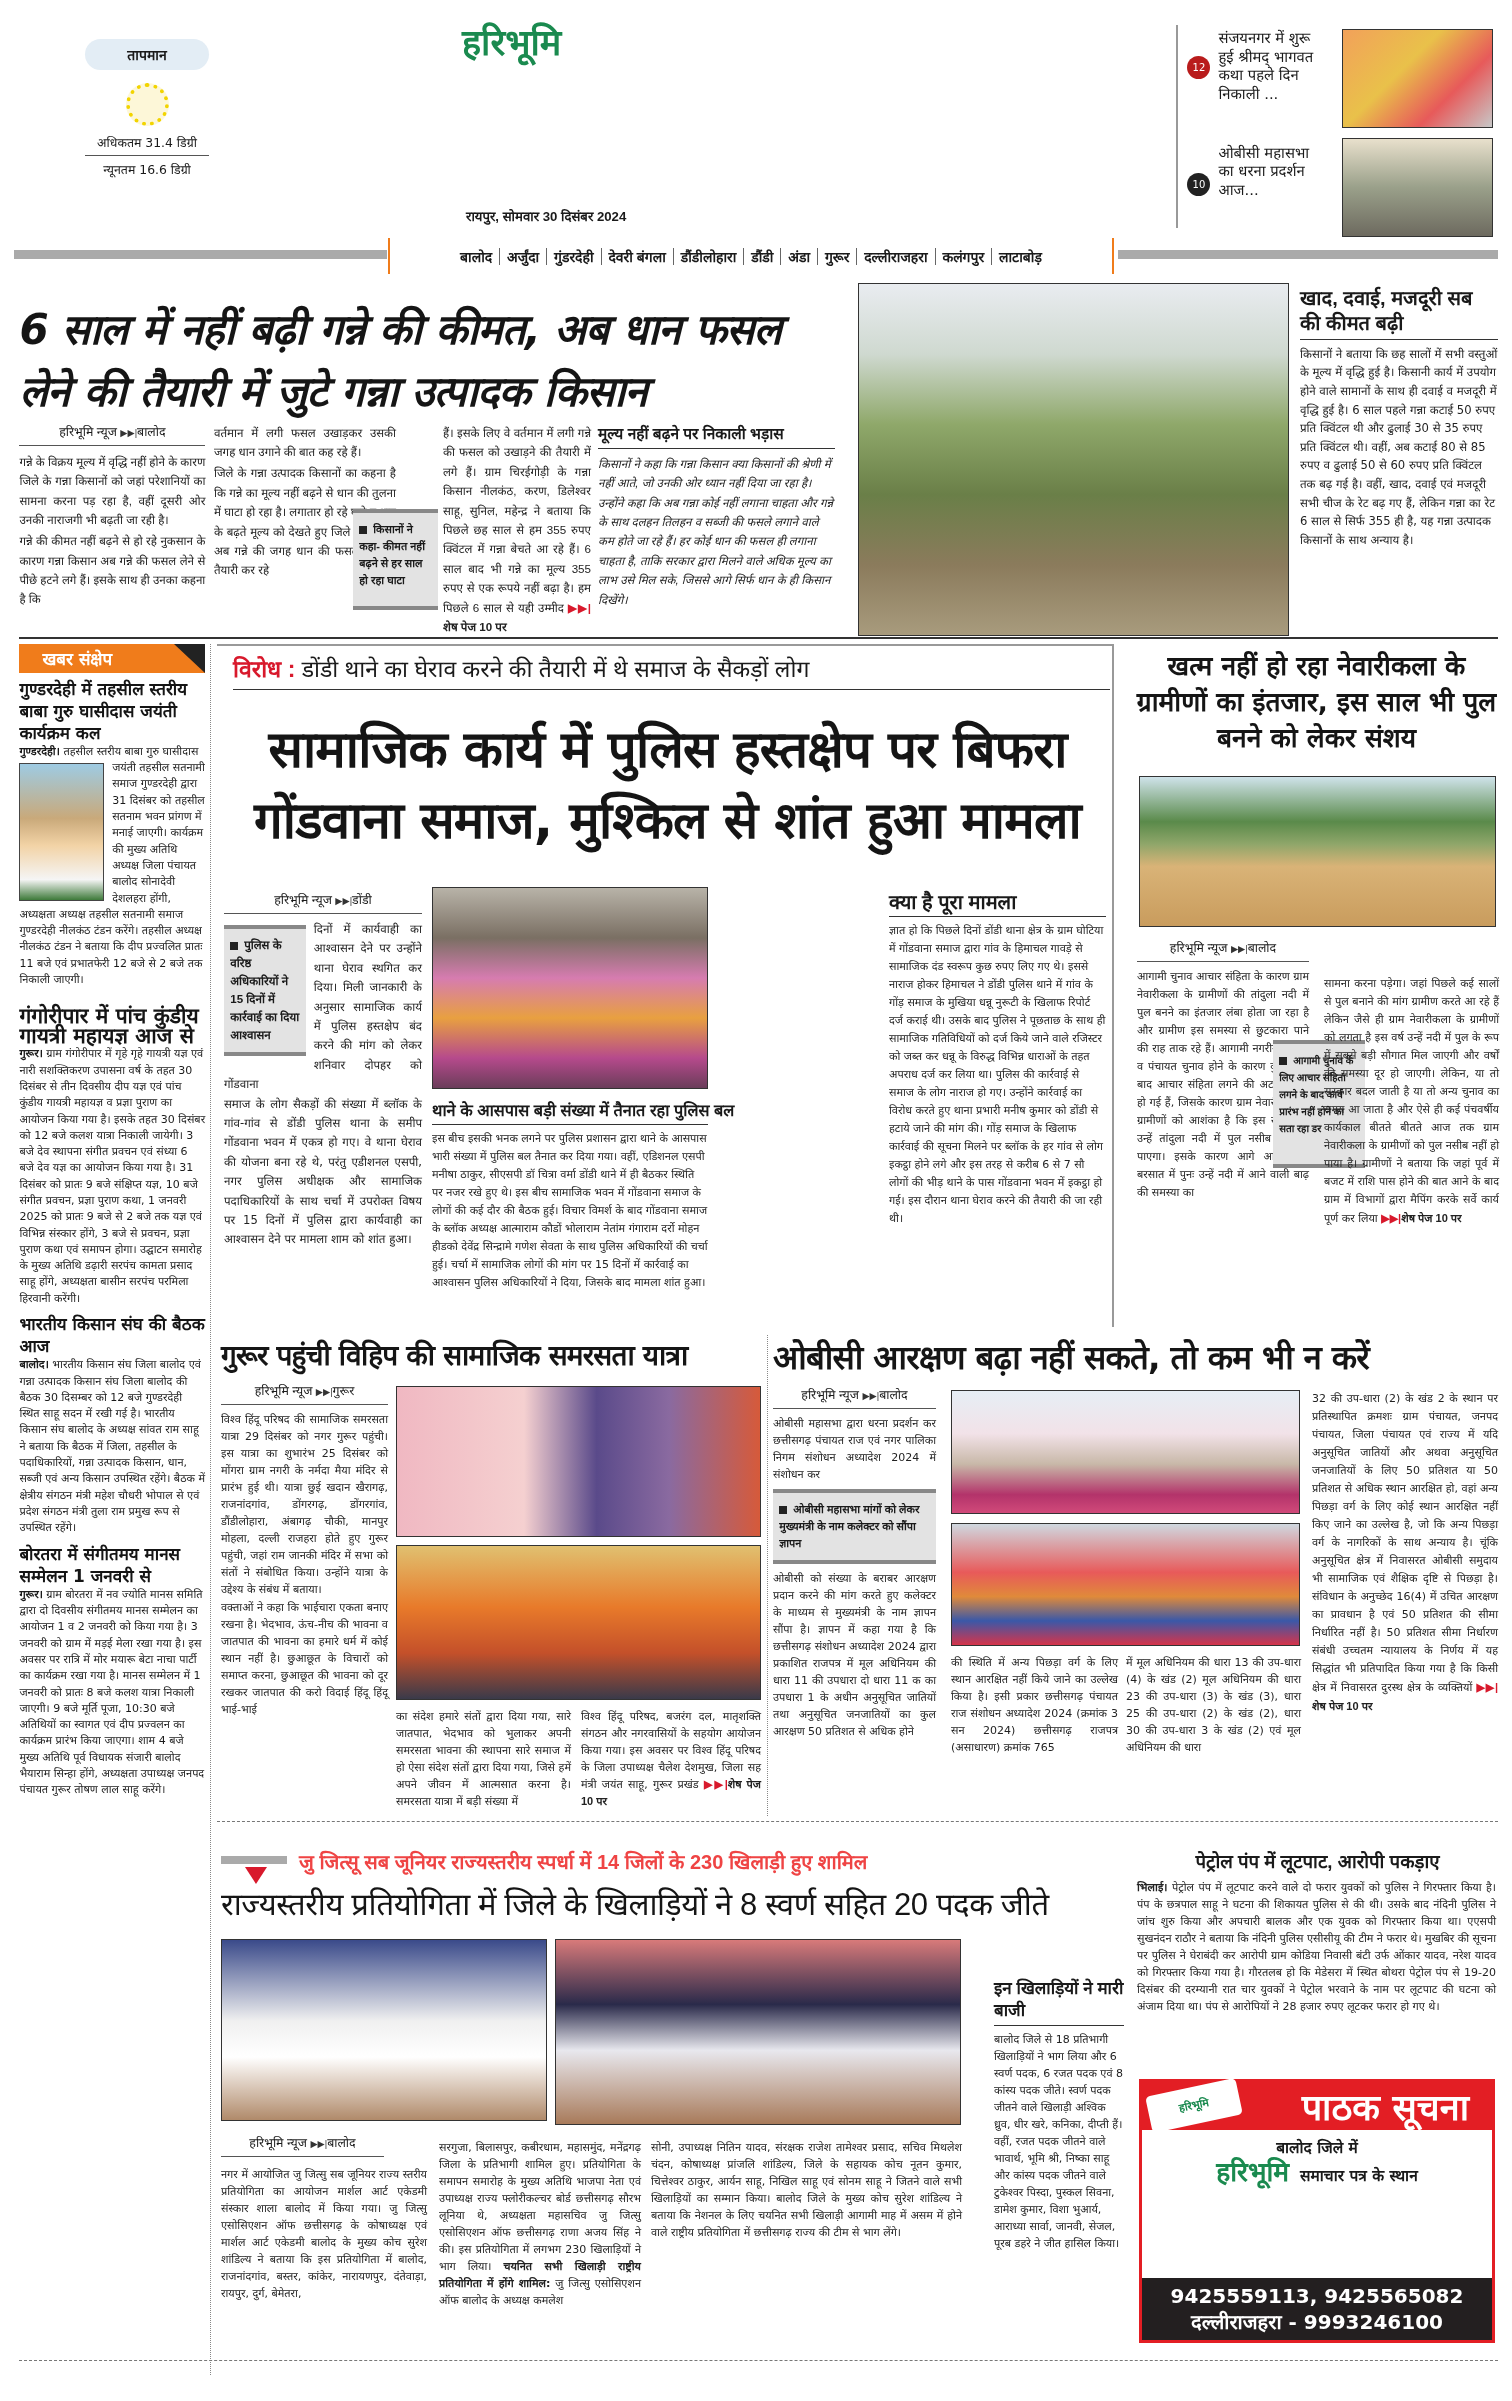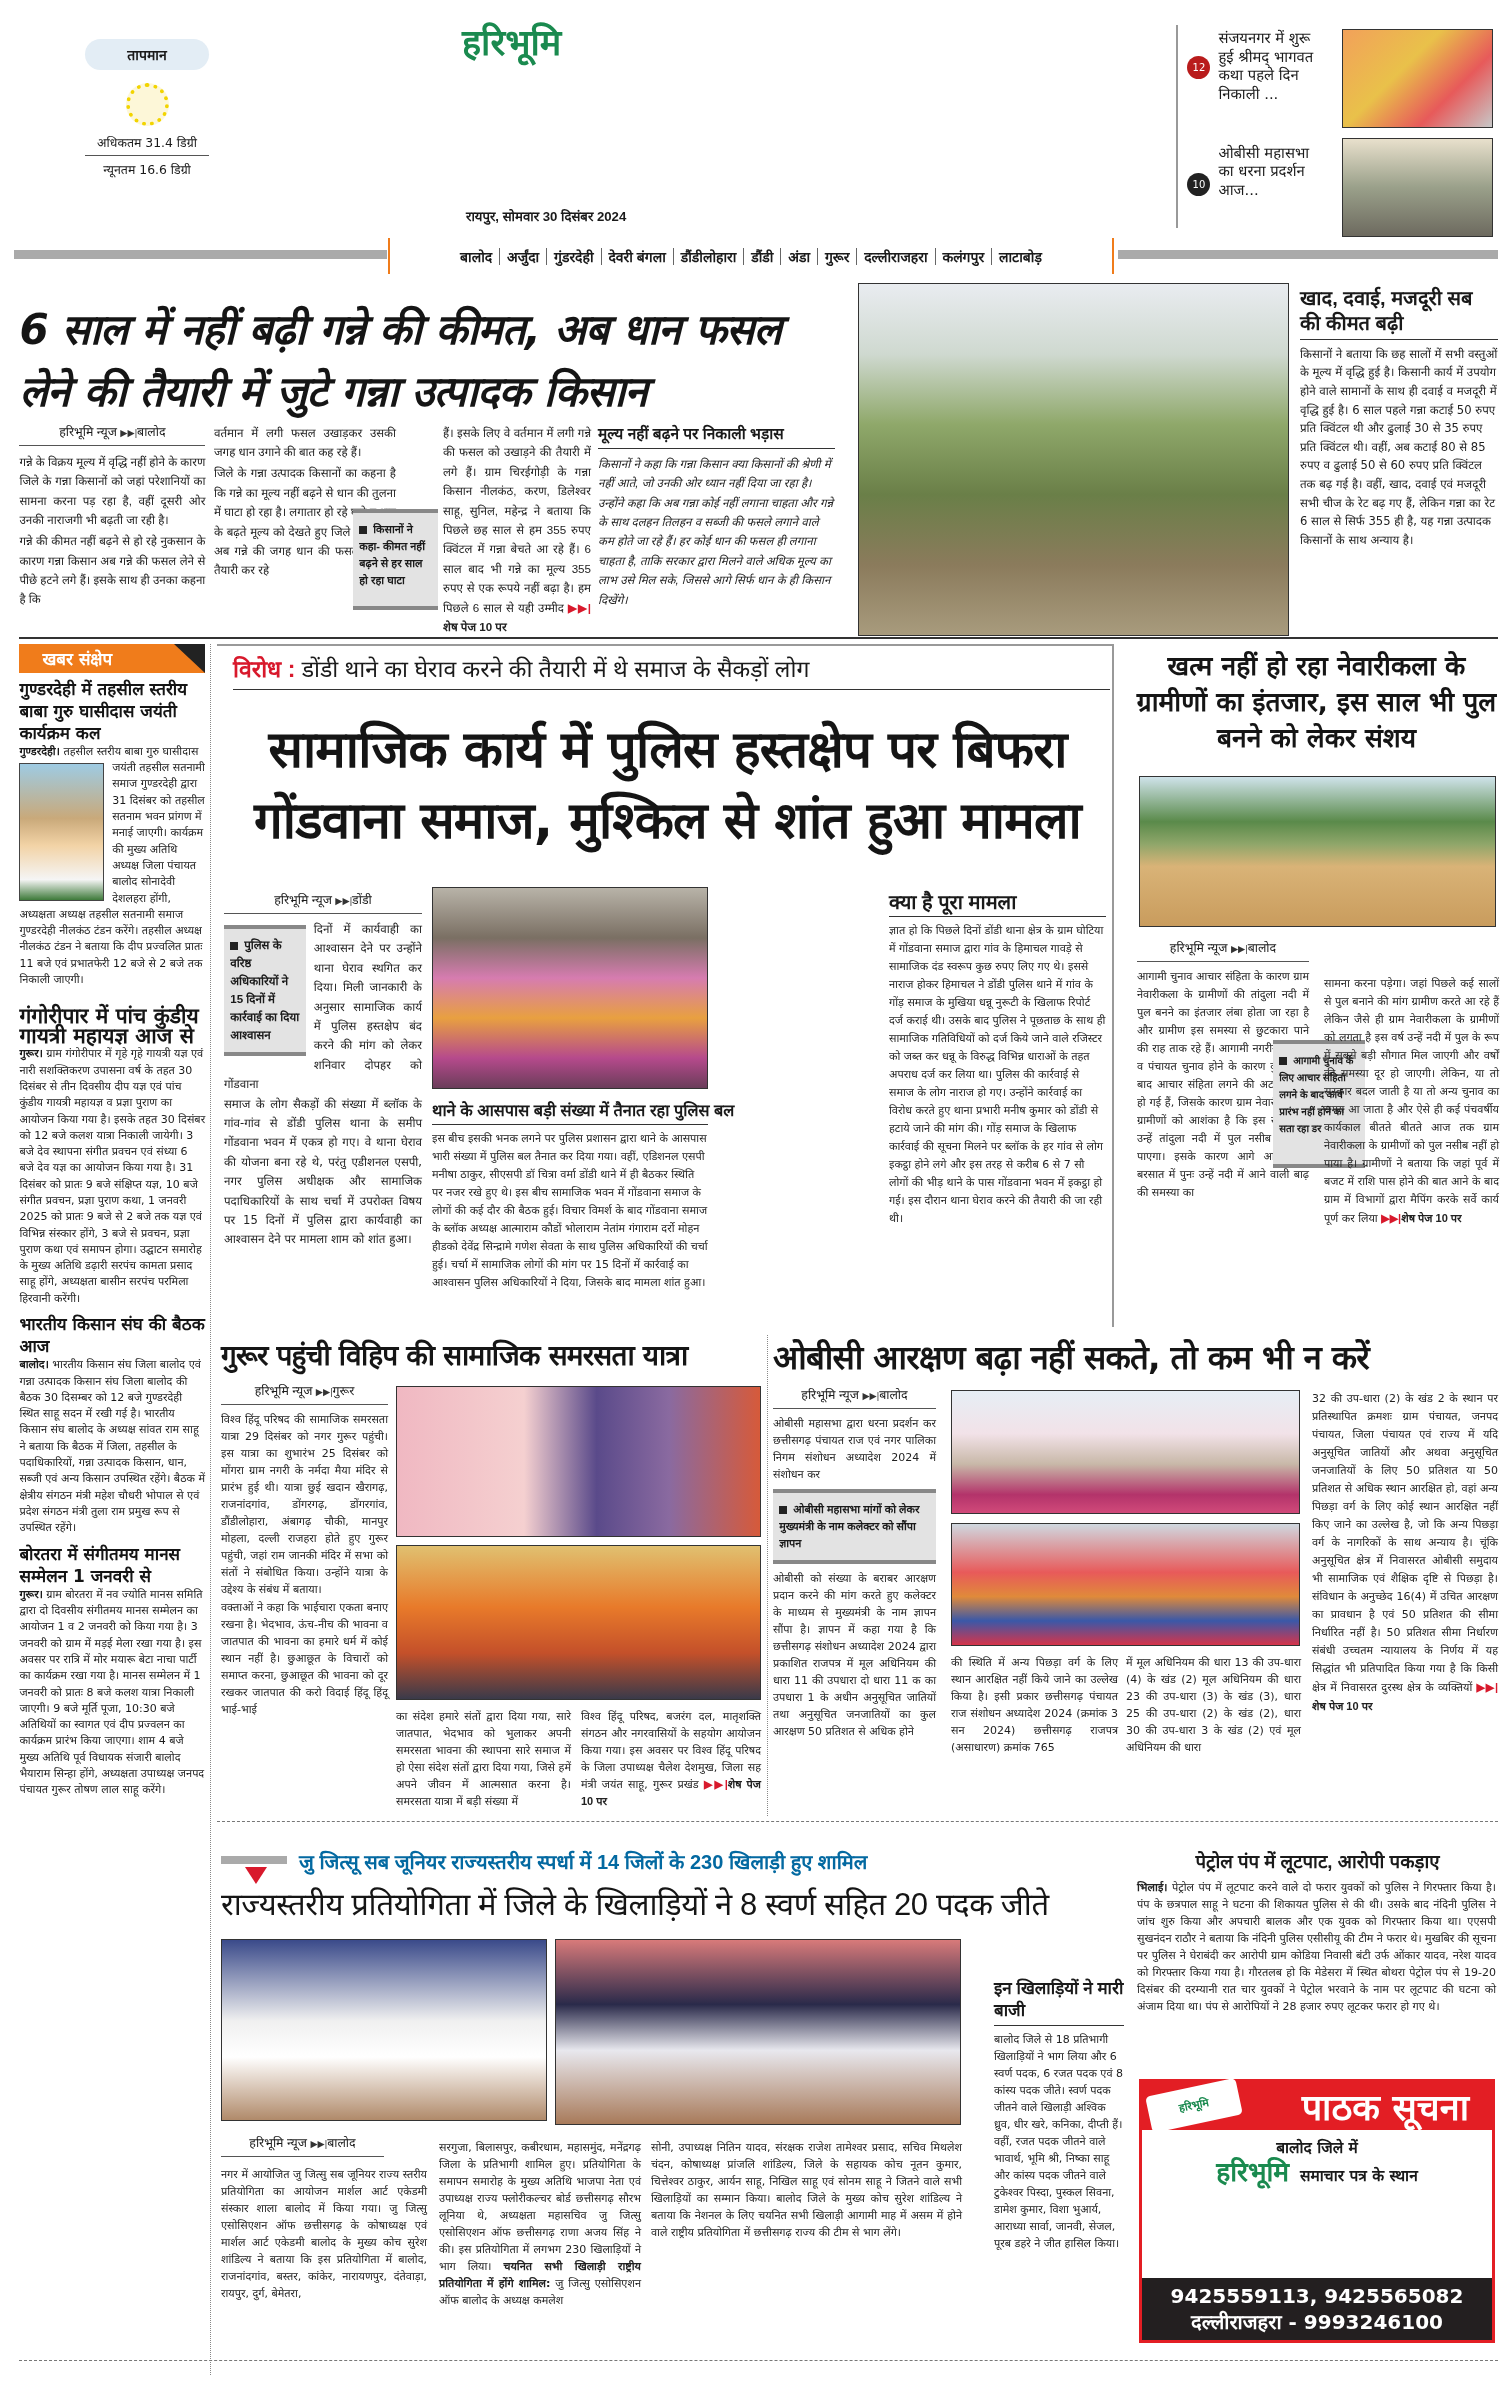--- a/index.html
+++ b/index.html
@@ -202,21 +202,21 @@
 <div class="abs txt" style="left:951px;top:1654px;width:167px;font-size:11px;line-height:17px;"><span>की स्थिति में अन्य पिछड़ा वर्ग के लिए स्थान आरक्षित नहीं किये जाने का उल्लेख किया है। इसी प्रकार छत्तीसगढ़ पंचायत राज संशोधन अध्यादेश 2024 (क्रमांक 3 सन 2024) छत्तीसगढ़ राजपत्र (असाधारण) क्रमांक 765</span></div>
 <div class="abs txt" style="left:1126px;top:1654px;width:175px;font-size:11px;line-height:17px;"><span>में मूल अधिनियम की धारा 13 की उप-धारा (4) के खंड (2) मूल अधिनियम की धारा 23 की उप-धारा (3) के खंड (3), धारा 25 की उप-धारा (2) के खंड (2), धारा 30 की उप-धारा 3 के खंड (2) एवं मूल अधिनियम की धारा</span></div>
 <div class="abs txt" style="left:1312px;top:1390px;width:186px;font-size:11px;line-height:18px;">
   <span>32 की उप-धारा (2) के खंड 2 के स्थान पर प्रतिस्थापित क्रमशः ग्राम पंचायत, जनपद पंचायत, जिला पंचायत एवं राज्य में यदि अनुसूचित जातियों और अथवा अनुसूचित जनजातियों के लिए 50 प्रतिशत या 50 प्रतिशत से अधिक स्थान आरक्षित हो, वहां अन्य पिछड़ा वर्ग के लिए कोई स्थान आरक्षित नहीं किए जाने का उल्लेख है, जो कि अन्य पिछड़ा वर्ग के नागरिकों के साथ अन्याय है। चूंकि अनुसूचित क्षेत्र में निवासरत ओबीसी समुदाय भी सामाजिक एवं शैक्षिक दृष्टि से पिछड़ा है। संविधान के अनुच्छेद 16(4) में उचित आरक्षण का प्रावधान है एवं 50 प्रतिशत की सीमा निर्धारित नहीं है। 50 प्रतिशत सीमा निर्धारण संबंधी उच्चतम न्यायालय के निर्णय में यह सिद्धांत भी प्रतिपादित किया गया है कि किसी क्षेत्र में निवासरत दुरस्थ क्षेत्र के व्यक्तियों</span>
   <span class="contd"><span class="red">▶▶|</span><span>शेष पेज 10 पर</span></span>
 </div>
 
 <div class="abs dash" style="left:217px;top:1821px;width:1281px;"></div>
 <div class="abs" style="left:221px;top:1856px;width:66px;height:7.8px;background:#aaa;"></div>
 <div class="abs" style="left:245px;top:1867px;width:0;height:0;border-left:11px solid transparent;border-right:11px solid transparent;border-top:17px solid #d8192c;"></div>
-<div class="abs" style="left:299px;top:1848px;width:823px;font-size:20px;font-weight:bold;color:#0369a1;font-family:'Liberation Sans',sans-serif;">जु जित्सू सब जूनियर राज्यस्तरीय स्पर्धा में 14 जिलों के 230 खिलाड़ी हुए शामिल</div>
+<div class="abs" style="left:299px;top:1848px;width:823px;font-size:20px;font-weight:bold;color:#ef4444;font-family:'Liberation Sans',sans-serif;">जु जित्सू सब जूनियर राज्यस्तरीय स्पर्धा में 14 जिलों के 230 खिलाड़ी हुए शामिल</div>
 <div class="abs hl" style="left:221px;top:1883px;width:901px;font-size:31px;line-height:43px;font-weight:normal;font-family:'Liberation Sans',sans-serif;letter-spacing:-0.4px;">राज्यस्तरीय प्रतियोगिता में जिले के खिलाड़ियों ने 8 स्वर्ण सहित 20 पदक जीते</div>
 <div class="abs photo" style="left:221px;top:1939px;width:326px;height:182px;background:linear-gradient(180deg,#3a4a8a 0%,#f0f0f0 45%,#ffffff 65%,#b08a6a 100%);"></div>
 <div class="abs photo" style="left:555px;top:1939px;width:406px;height:186px;background:linear-gradient(180deg,#d87a7a 0%,#2a2a4a 35%,#e8e8ee 60%,#a87a5a 100%);"></div>
 <div class="abs" style="left:221px;top:2134px;width:163px;">
   <div class="byline"><span>हरिभूमि न्यूज</span> <span class="arr">▶▶|</span><span>बालोद</span></div>
 </div>
 <div class="abs txt" style="left:221px;top:2166px;width:206px;font-size:11px;line-height:17px;"><span>नगर में आयोजित जु जित्सु सब जूनियर राज्य स्तरीय प्रतियोगिता का आयोजन मार्शल आर्ट एकेडमी संस्कार शाला बालोद में किया गया। जु जित्सु एसोसिएशन ऑफ छत्तीसगढ़ के कोषाध्यक्ष एवं मार्शल आर्ट एकेडमी बालोद के मुख्य कोच सुरेश शांडिल्य ने बताया कि इस प्रतियोगिता में बालोद, राजनांदगांव, बस्तर, कांकेर, नारायणपुर, दंतेवाड़ा, रायपुर, दुर्ग, बेमेतरा,</span></div>
 <div class="abs txt" style="left:439px;top:2139px;width:202px;font-size:11px;line-height:17px;">
   <span>सरगुजा, बिलासपुर, कबीरधाम, महासमुंद, मनेंद्रगढ़ जिला के प्रतिभागी शामिल हुए। प्रतियोगिता के समापन समारोह के मुख्य अतिथि भाजपा नेता एवं उपाध्यक्ष राज्य फ्लोरीकल्चर बोर्ड छत्तीसगढ़ सौरभ लूनिया थे, अध्यक्षता महासचिव जु जित्सु एसोसिएशन ऑफ छत्तीसगढ़ राणा अजय सिंह ने की। इस प्रतियोगिता में लगभग 230 खिलाड़ियों ने भाग लिया।</span>
   <b>चयनित सभी खिलाड़ी राष्ट्रीय प्रतियोगिता में होंगे शामिल:</b>

